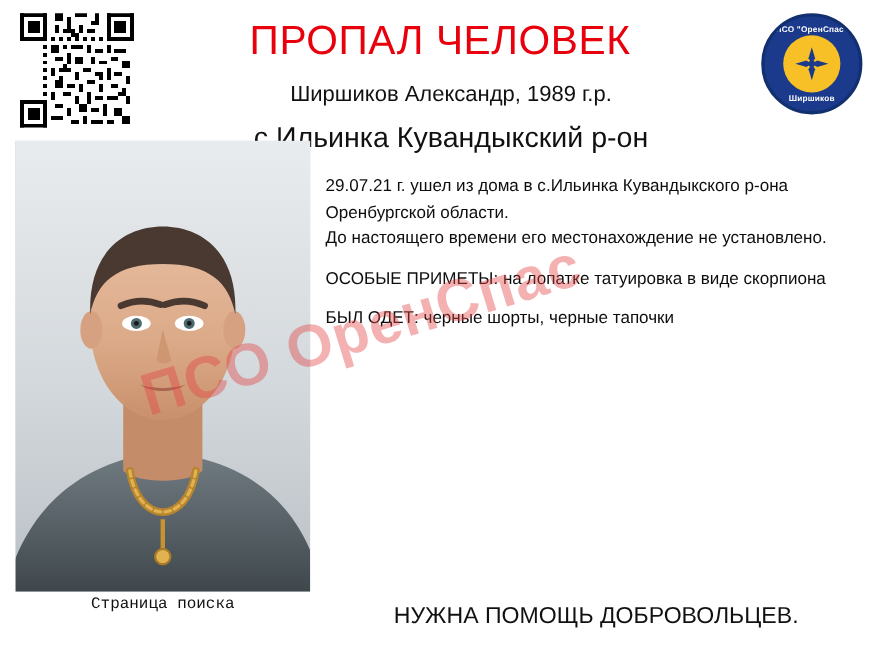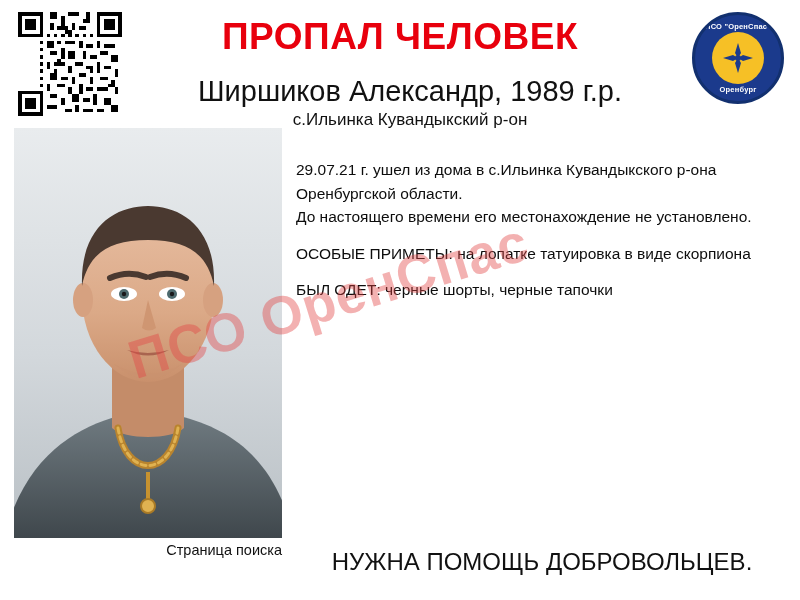--- a/index.html
+++ b/index.html
@@ -78,42 +78,42 @@
 
   
   .title {
     position: absolute;
     left: 130px;
     top: 18px;
     width: 540px;
     text-align: center;
     color: #e8000d;
     font-size: 37px;
-    font-weight: bold;
+    font-weight: normal;
     letter-spacing: .5px;
     line-height: 1.05;
   }
   .subtitle1 {
     position: absolute;
     left: 130px;
     top: 74px;
     width: 560px;
     text-align: center;
     color: #111111;
-    font-size: 29px;
+    font-size: 20px;
     line-height: 1.2;
   }
   .subtitle2 {
     position: absolute;
     left: 130px;
     top: 110px;
     width: 560px;
     text-align: center;
     color: #111111;
-    font-size: 17px;
+    font-size: 26px;
     line-height: 1.2;
   }
 
   
   .photo {
     position: absolute;
     left: 14px;
     top: 128px;
     width: 268px;
     height: 410px;
@@ -152,33 +152,34 @@
     white-space: nowrap;
     letter-spacing: 1px;
   }
 
   
   .footer-left {
     position: absolute;
     left: 14px;
     top: 540px;
     width: 268px;
-    text-align: right;
+    text-align: center;
     color: #111111;
     font-size: 14.5px;
     line-height: 1.4;
+    font-family: Liberation Mono, monospace;
   }
   .footer-right {
     position: absolute;
     left: 296px;
     top: 548px;
     width: 492px;
     text-align: center;
     color: #111111;
-    font-size: 24px;
+    font-size: 21px;
     font-weight: normal;
   }
 </style>
 </head>
 <body>
 
 <div class="poster">
 
   <div class="qr">
     <svg width="104" height="104" viewBox="0 0 29 29" shape-rendering="crispEdges" aria-hidden="true">
@@ -290,21 +291,21 @@
       <div class="logo-inner">
         <svg width="40" height="40" viewBox="0 0 40 40" aria-hidden="true">
           <circle cx="20" cy="20" r="19" fill="#f6c026"></circle>
           <path d="M20 5 L23 15 L20 20 L17 15 Z" fill="#1b3a8c"></path>
           <path d="M20 35 L23 25 L20 20 L17 25 Z" fill="#1b3a8c"></path>
           <path d="M5 20 L15 17 L20 20 L15 23 Z" fill="#1b3a8c"></path>
           <path d="M35 20 L25 17 L20 20 L25 23 Z" fill="#1b3a8c"></path>
           <circle cx="20" cy="20" r="3" fill="#1b3a8c"></circle>
         </svg>
       </div>
-      <div class="logo-bottom-text">Оренбург</div>
+      <div class="logo-bottom-text">Ширшиков</div>
     </div>
   </div>
 
   <div class="title">ПРОПАЛ ЧЕЛОВЕК</div>
   <div class="subtitle1">Ширшиков Александр, 1989 г.р.</div>
   <div class="subtitle2">с.Ильинка Кувандыкский р-он</div>
 
   <div class="photo">
     <svg width="268" height="410" viewBox="0 0 268 410" aria-hidden="true">
       <defs>

